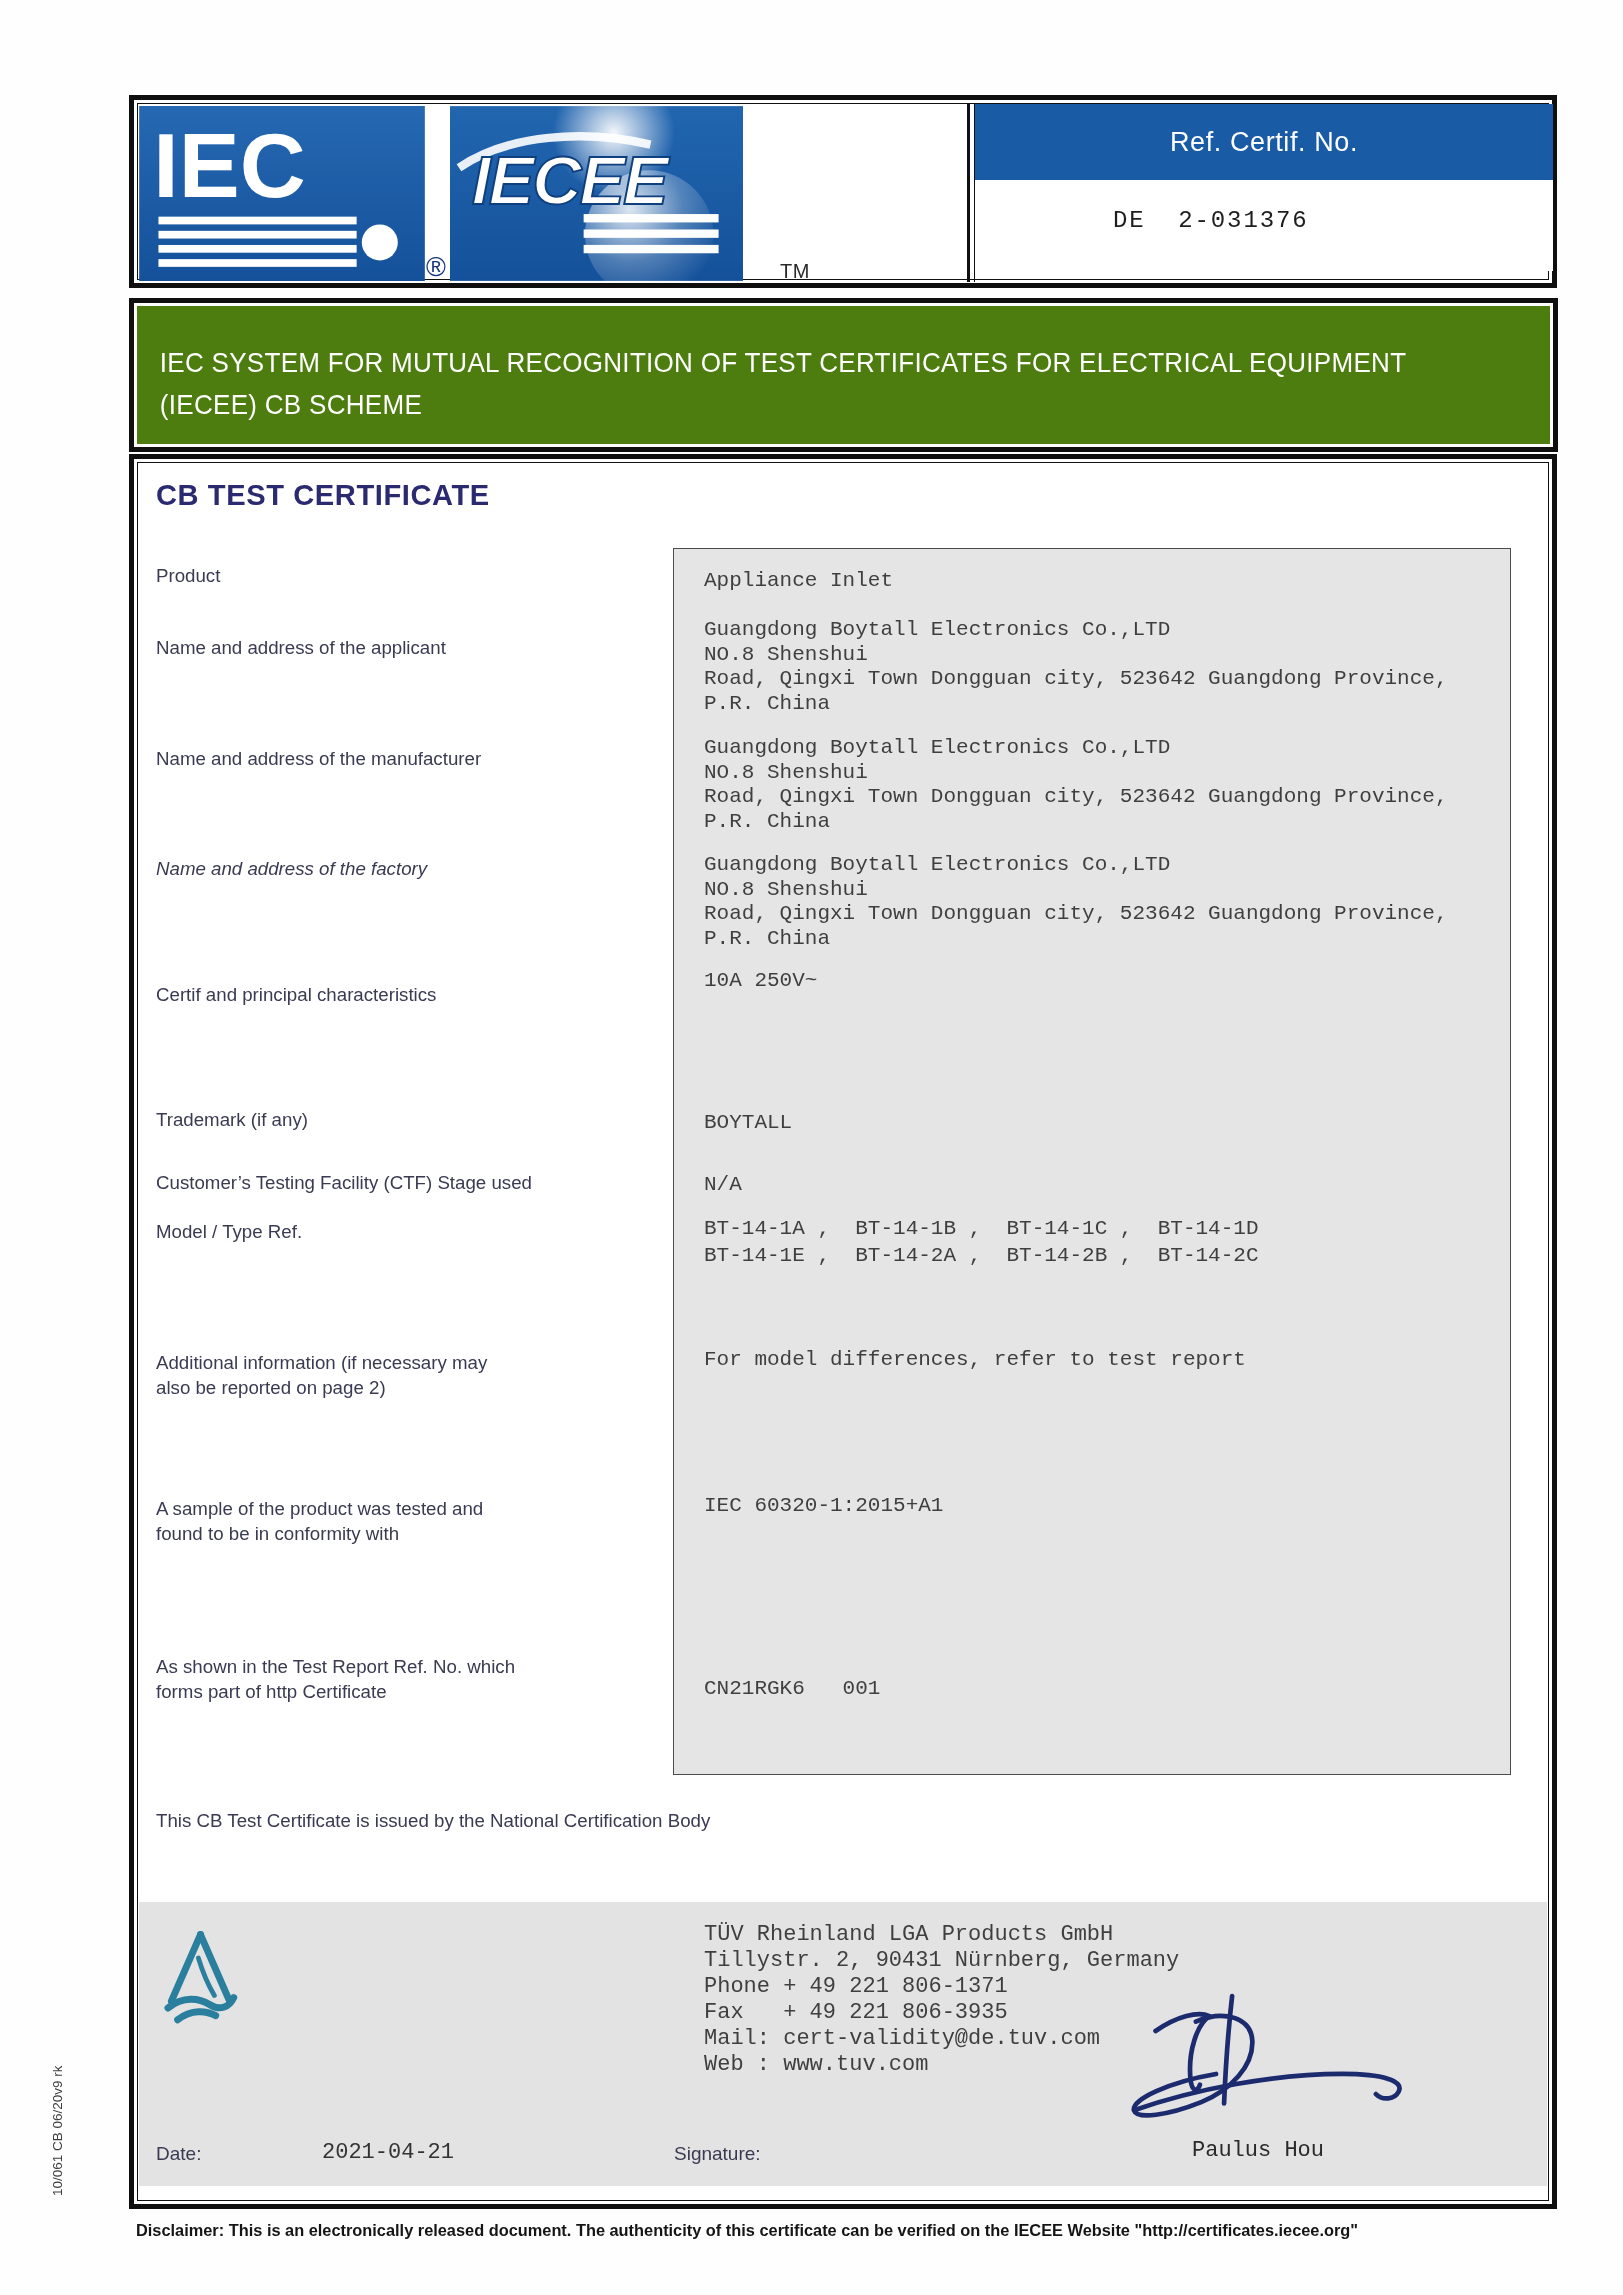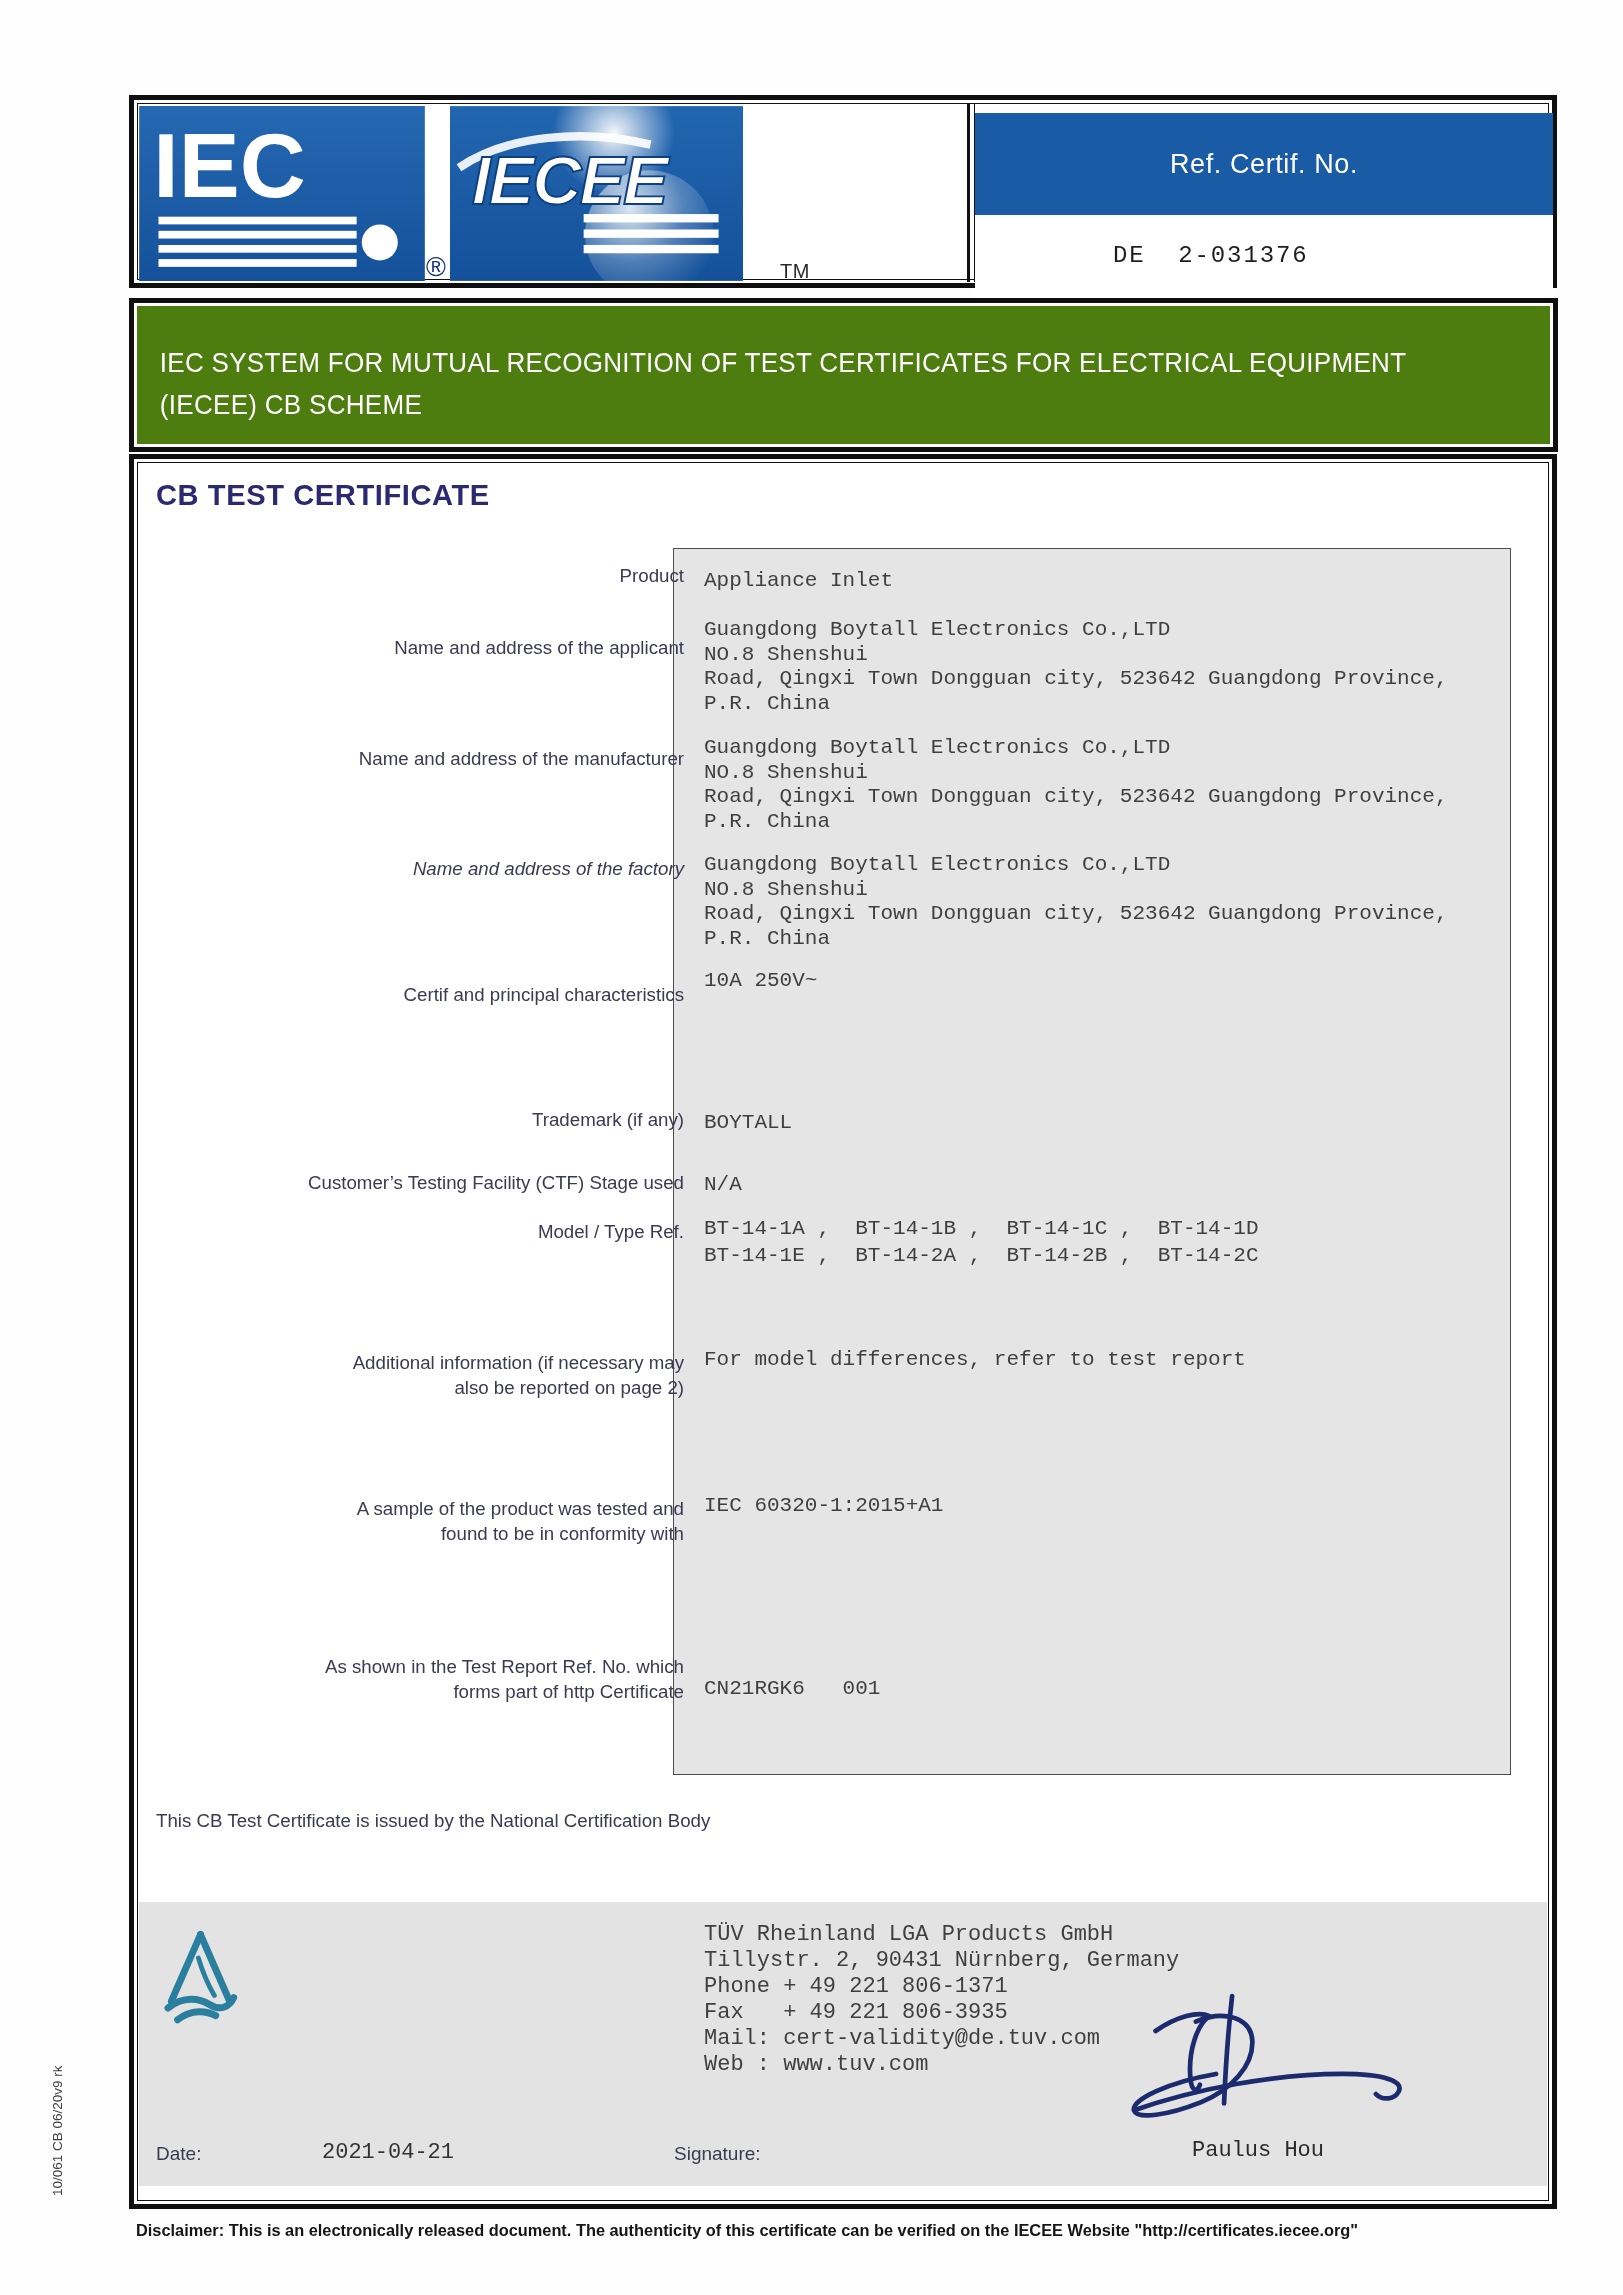--- a/index.html
+++ b/index.html
@@ -5,37 +5,37 @@
   html,body{margin:0;padding:0;background:#ffffff;}
   #page{position:relative;width:1623px;height:2295px;background:#fefefe;overflow:hidden;
         font-family:"Liberation Sans",sans-serif;}
   .abs{position:absolute;}
   
   .frame{position:absolute;border:5.1px solid #0f0f0f;background:#fff;}
   .frame::after{content:"";position:absolute;inset:2.6px;border:1.3px solid #101010;pointer-events:none;}
   
   .refbox{position:absolute;left:974px;top:104px;width:578px;height:178px;border-left:1.3px solid #101010;}
   .refbox::before{content:"";position:absolute;left:-7.7px;top:0;bottom:0;width:2.6px;background:#101010;}
-  .refhead{height:102px;background:#1a5ba6;display:flex;align-items:center;justify-content:center;
-           color:#ffffff;font-size:27px;letter-spacing:0.6px;margin-top:9px;}
+  .refhead{height:76px;background:#1a5ba6;display:flex;align-items:center;justify-content:center;
+           color:#ffffff;font-size:27px;letter-spacing:0.6px;}
   .refval{height:91px;background:#ffffff;padding-left:138px;padding-top:27px;box-sizing:border-box;
           font-family:"Liberation Mono","DejaVu Sans Mono",monospace;font-size:24px;letter-spacing:1.9px;
           color:#1e1e1e;white-space:pre;}
   
   #banner-box{position:absolute;left:129px;top:298px;width:1429px;height:154px;border:5.1px solid #0f0f0f;
               background:#ffffff;box-sizing:border-box;padding:3.2px;}
   .banner-inner{width:100%;height:100%;background:#4d7c0f;}
   .banner-text{padding:36px 0 0 24.5px;color:#ffffff;font-size:28px;line-height:42px;white-space:pre-line;
                transform:scaleX(0.93);transform-origin:0 0;letter-spacing:0.3px;}
   
   #main-box{left:129px;top:454px;width:1418px;height:1745px;}
   .title{position:absolute;left:156px;top:478px;font-size:30px;font-weight:bold;color:#2b2a70;
          letter-spacing:0.6px;transform:scaleX(0.97);transform-origin:0 0;}
   .lbl{position:absolute;left:156px;width:528px;font-size:18.7px;line-height:24.5px;color:#3a3a52;
-       white-space:pre-line;text-align:right;}
+       white-space:pre-line;}
   .graybox{position:absolute;left:673px;top:548px;width:838px;height:1227px;background:#e5e5e5;
            border:1.9px solid #4b4b4b;box-sizing:border-box;}
   .val{position:absolute;left:704px;font-family:"Liberation Mono","DejaVu Sans Mono",monospace;
        font-size:21px;line-height:24.5px;color:#3f3f3f;white-space:pre;}
   .issued{position:absolute;left:156px;top:1810px;font-size:18.7px;color:#3a3a52;}
   
   .band{position:absolute;left:139px;top:1902px;width:1408px;height:284px;background:#e3e3e3;}
   .wordmark{position:absolute;left:243px;top:1955px;font-size:45px;color:#1b1b1b;letter-spacing:-0.6px;white-space:nowrap;}
   .wordmark .bold{font-weight:bold;}
   .wordmark sup{font-size:19.3px;vertical-align:24.5px;}

